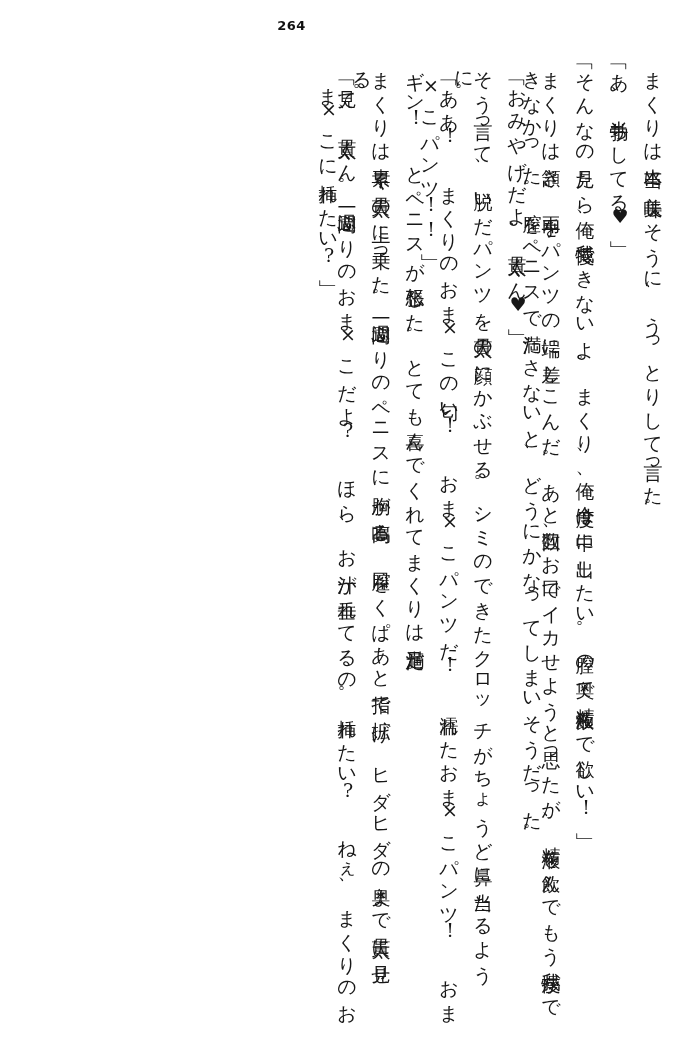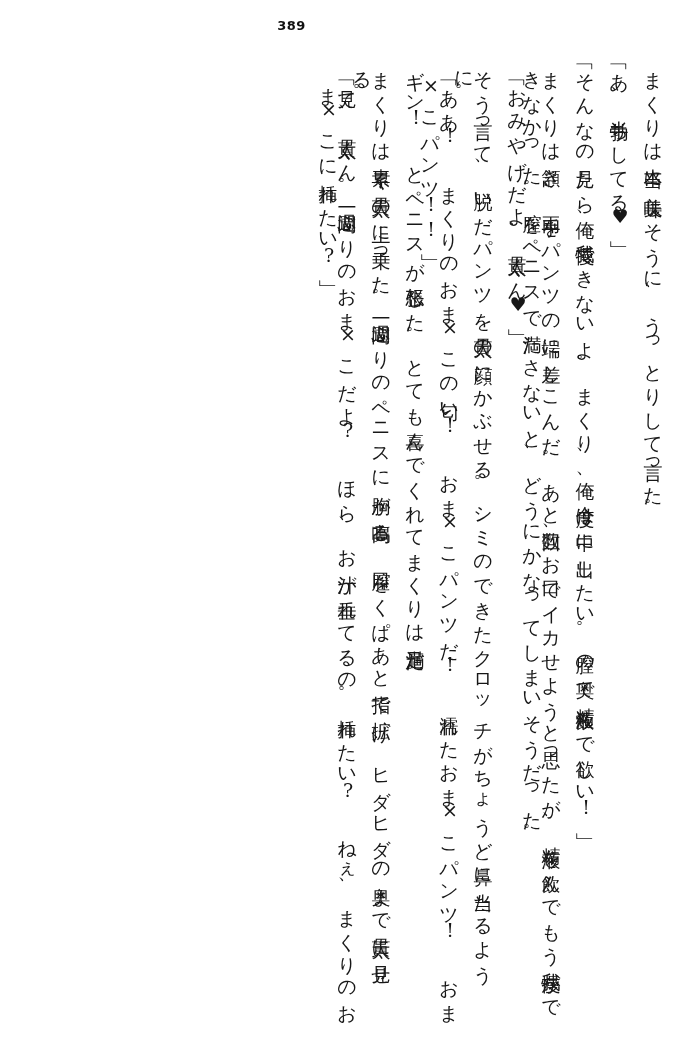--- a/index.html
+++ b/index.html
@@ -71,21 +71,21 @@
   
   .vcol.indent {
     padding-top: 16px;
   }
 </style>
 </head>
 <body>
 
 <div class="page">
 
-  <div class="page-number">389</div>
+  <div class="page-number">264</div>
 
   <div class="text-body">
     <div class="vcol">まくりは本当に美味しそうに、うっとりして言った。</div>
     <div class="vcol">「あ、半勃ちしてる♥」</div>
     <div class="vcol">「そんなの見たら俺、我慢できないよ。まくり、俺、今度は中に出したい。膣の奥で精液飲んで欲しい!」</div>
     <div class="vcol">まくりは頷き、両手をパンツの端に差しこんだ。あと数回、お口でイカせようと思ったが、精液を飲んでもう我慢ができなかった。膣をペニスで満たさないと、どうにかなってしまいそうだった。</div>
     <div class="vcol indent">「おみやげだよ、貫太くん♥」</div>
     <div class="vcol">そう言って、脱いだパンツを貫太の顔にかぶせる。シミのできたクロッチがちょうど鼻に当たるように。</div>
     <div class="vcol indent">「ああ! まくりのおま×この匂い! おま×こパンツだ! 濡れたおま×こパンツ! おま×こパンツ!!」</div>
     <div class="vcol">ギン! とペニスが怒張した。とても喜んでくれてまくりは満足だ。</div>

